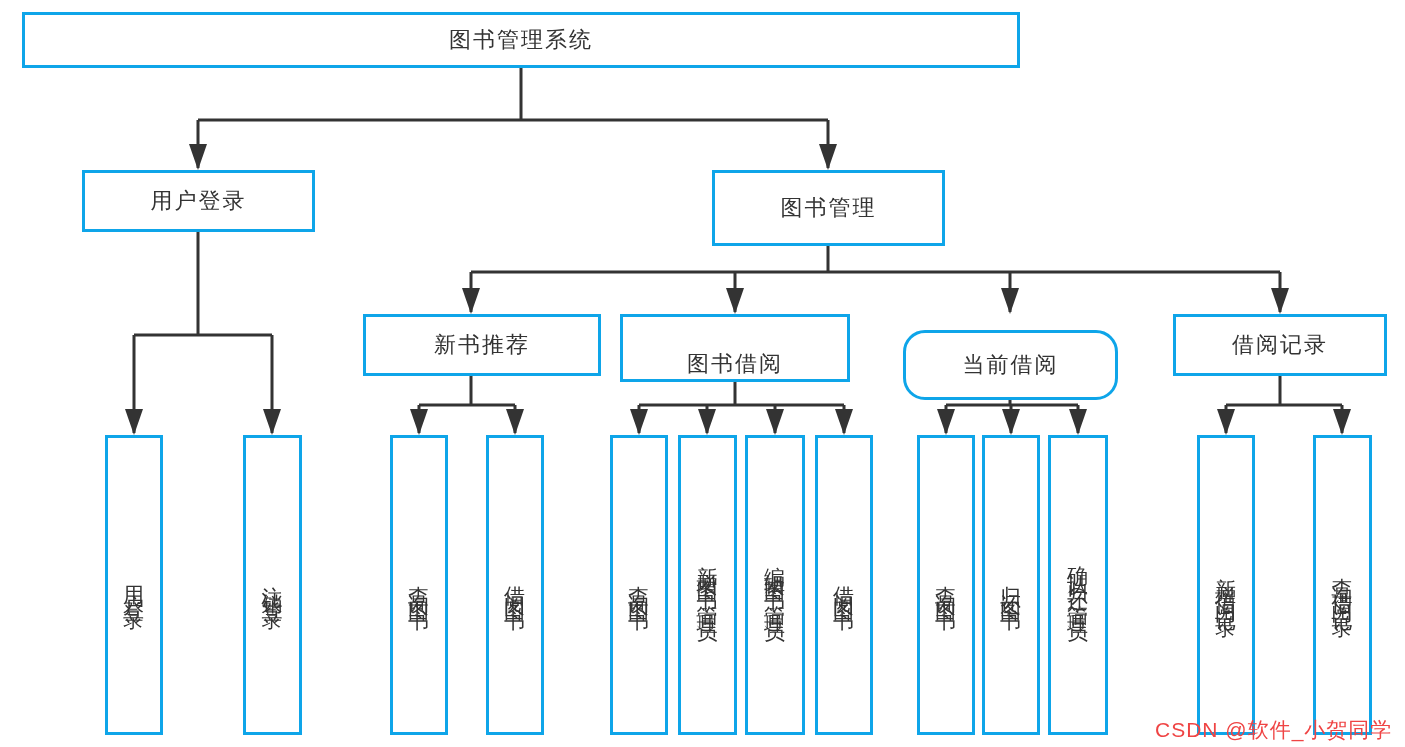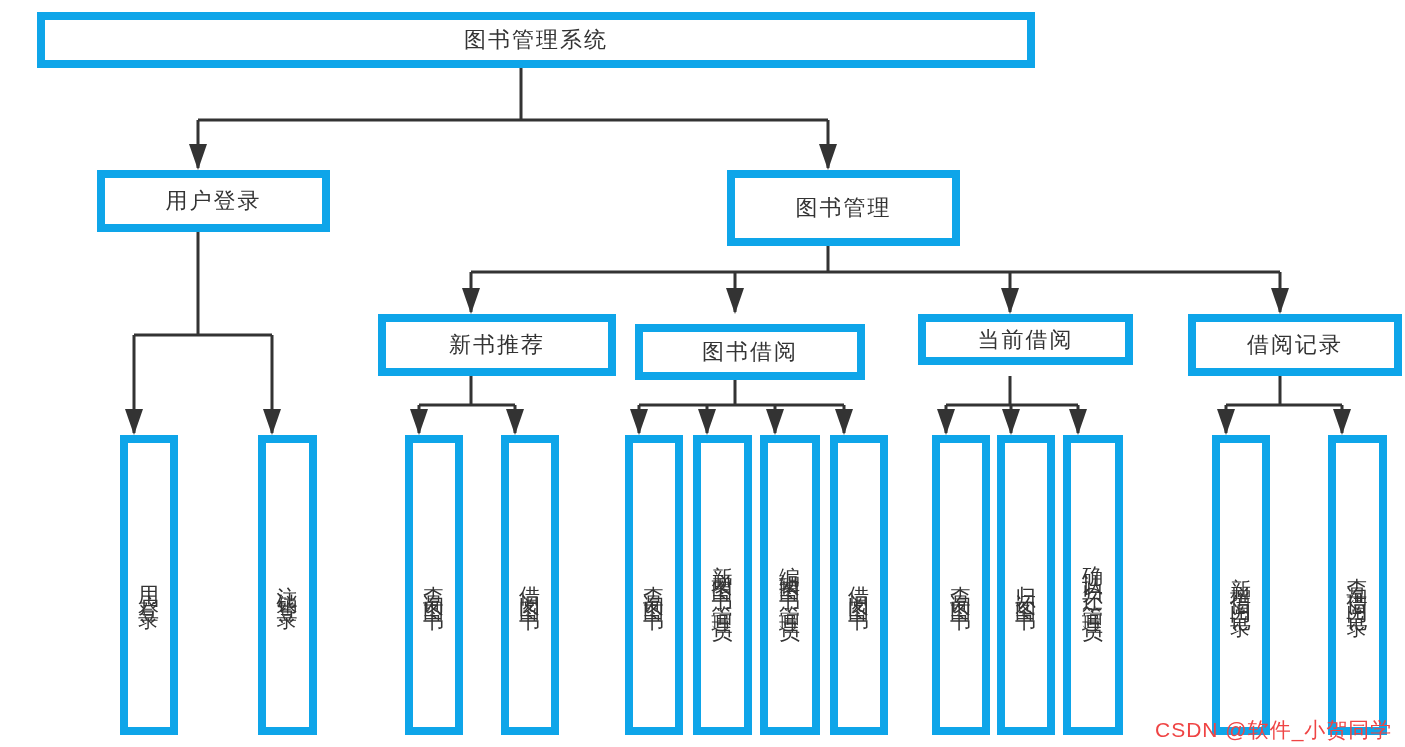--- a/index.html
+++ b/index.html
@@ -19,28 +19,27 @@
     position: absolute;
     left: 0;
     top: 0;
     width: 1405px;
     height: 747px;
     z-index: 1;
   }
   .box {
     position: absolute;
     box-sizing: border-box;
-    border: 8px solid #0ea5e9;
+    border: 3px solid #0ea5e9;
     background: #ffffff;
     display: flex;
     align-items: center;
     justify-content: center;
     color: #333333;
     z-index: 2;
-    margin-left: 15px;
   }
   .hlabel {
     font-size: 22px;
     letter-spacing: 2px;
     white-space: nowrap;
     color: #333333;
   }
   .leaf {
     top: 435px;
     height: 300px;
@@ -117,24 +116,24 @@
   <div class="box" style="left:82px;top:170px;width:233px;height:62px;">
     <span class="hlabel">用户登录</span>
   </div>
   <div class="box" style="left:712px;top:170px;width:233px;height:76px;">
     <span class="hlabel">图书管理</span>
   </div>
 
   <div class="box" style="left:363px;top:314px;width:238px;height:62px;">
     <span class="hlabel">新书推荐</span>
   </div>
-  <div class="box" style="left:620px;top:324px;width:230px;height:56px;">
+  <div class="box" style="left:620px;top:314px;width:230px;height:68px;align-items:flex-end;">
     <span class="hlabel">图书借阅</span>
   </div>
-  <div class="box" style="left:903px;top:314px;width:215px;height:51px;">
+  <div class="box" style="left:903px;top:330px;width:215px;height:70px;border-radius:22px;">
     <span class="hlabel">当前借阅</span>
   </div>
   <div class="box" style="left:1173px;top:314px;width:214px;height:62px;">
     <span class="hlabel">借阅记录</span>
   </div>
 
   <div class="box leaf" style="left:105px;width:58px;">
     <span class="vtext">用户登录</span>
   </div>
   <div class="box leaf" style="left:243px;width:59px;">

